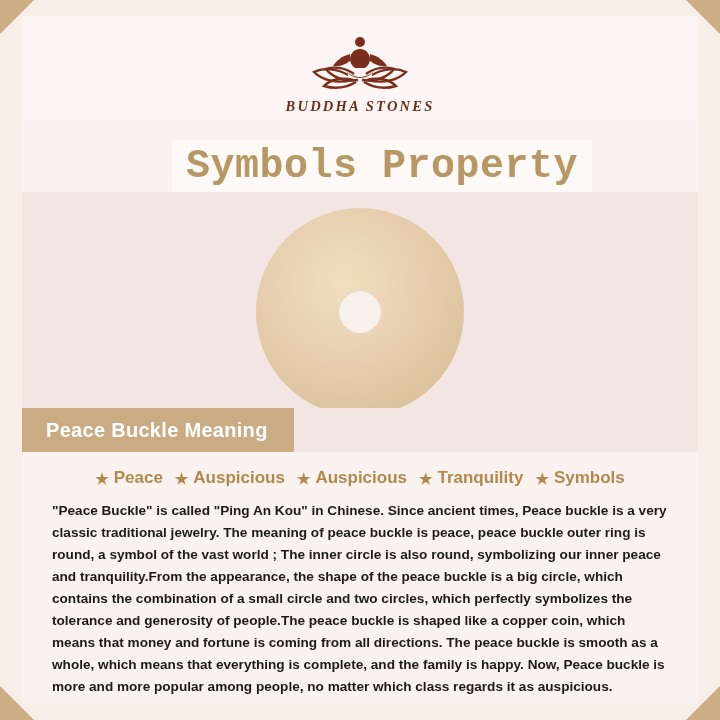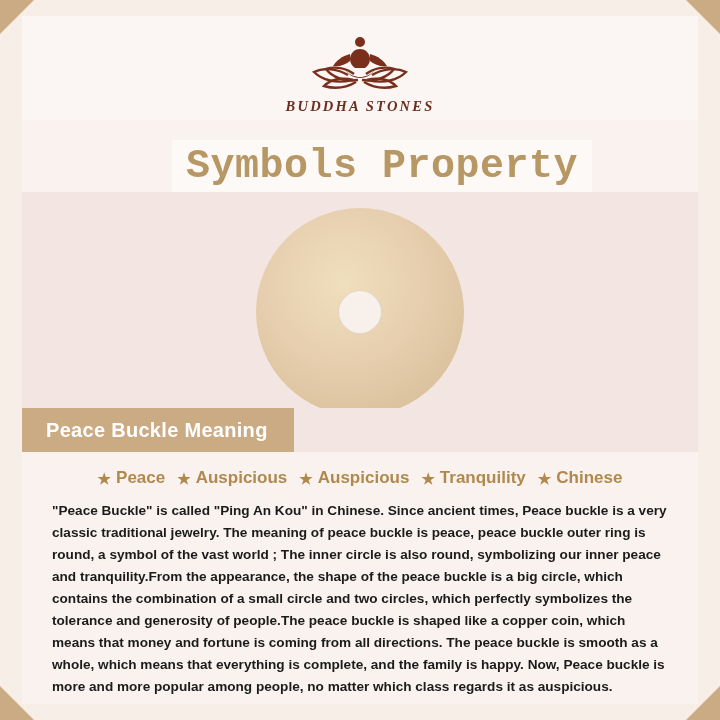--- a/index.html
+++ b/index.html
@@ -279,20 +279,20 @@
       <span class="kw">
         <span class="star">★</span>
         <span>Auspicious</span>
       </span>
       <span class="kw">
         <span class="star">★</span>
         <span>Tranquility</span>
       </span>
       <span class="kw">
         <span class="star">★</span>
-        <span>Chinese</span>
+        <span>Symbols</span>
       </span>
     </div>
 
     <div class="body-copy">"Peace Buckle" is called "Ping An Kou" in Chinese. Since ancient times, Peace buckle is a very classic traditional jewelry. The meaning of peace buckle is peace, peace buckle outer ring is round, a symbol of the vast world ; The inner circle is also round, symbolizing our inner peace and tranquility.From the appearance, the shape of the peace buckle is a big circle, which contains the combination of a small circle and two circles, which perfectly symbolizes the tolerance and generosity of people.The peace buckle is shaped like a copper coin, which means that money and fortune is coming from all directions. The peace buckle is smooth as a whole, which means that everything is complete, and the family is happy. Now, Peace buckle is more and more popular among people, no matter which class regards it as auspicious.</div>
 
   </div>
 </div>
 
 </body></html>

